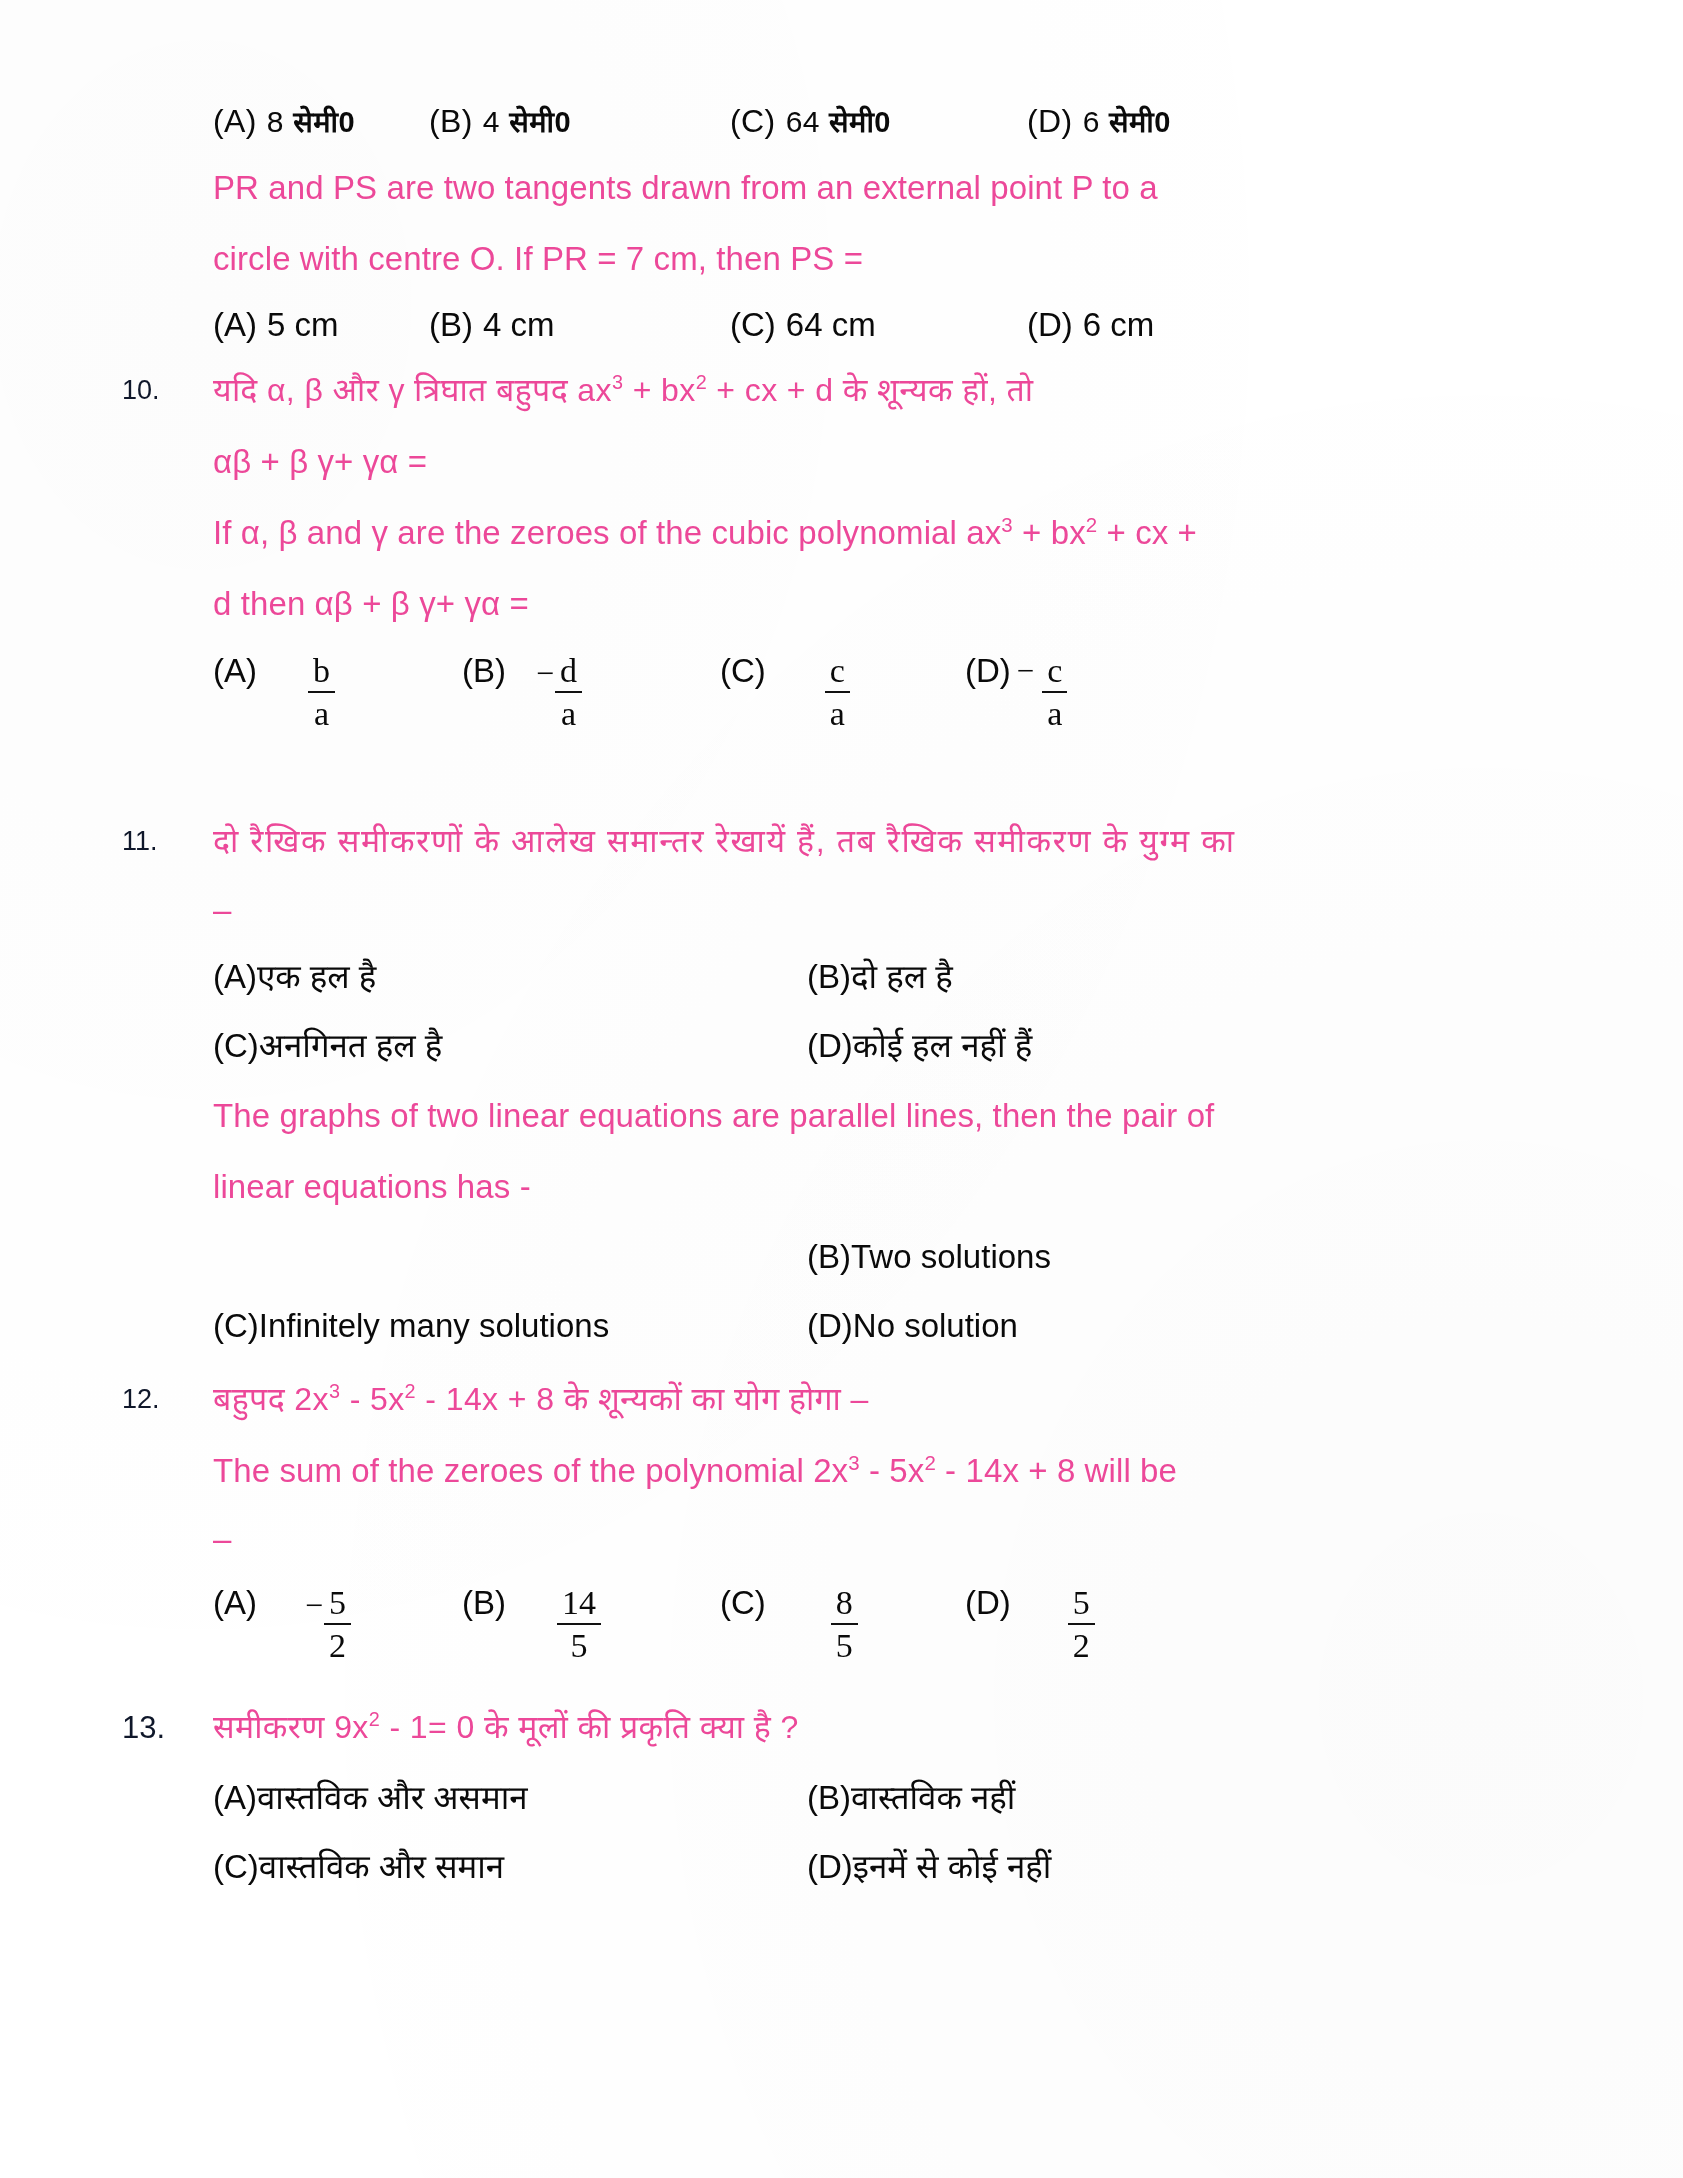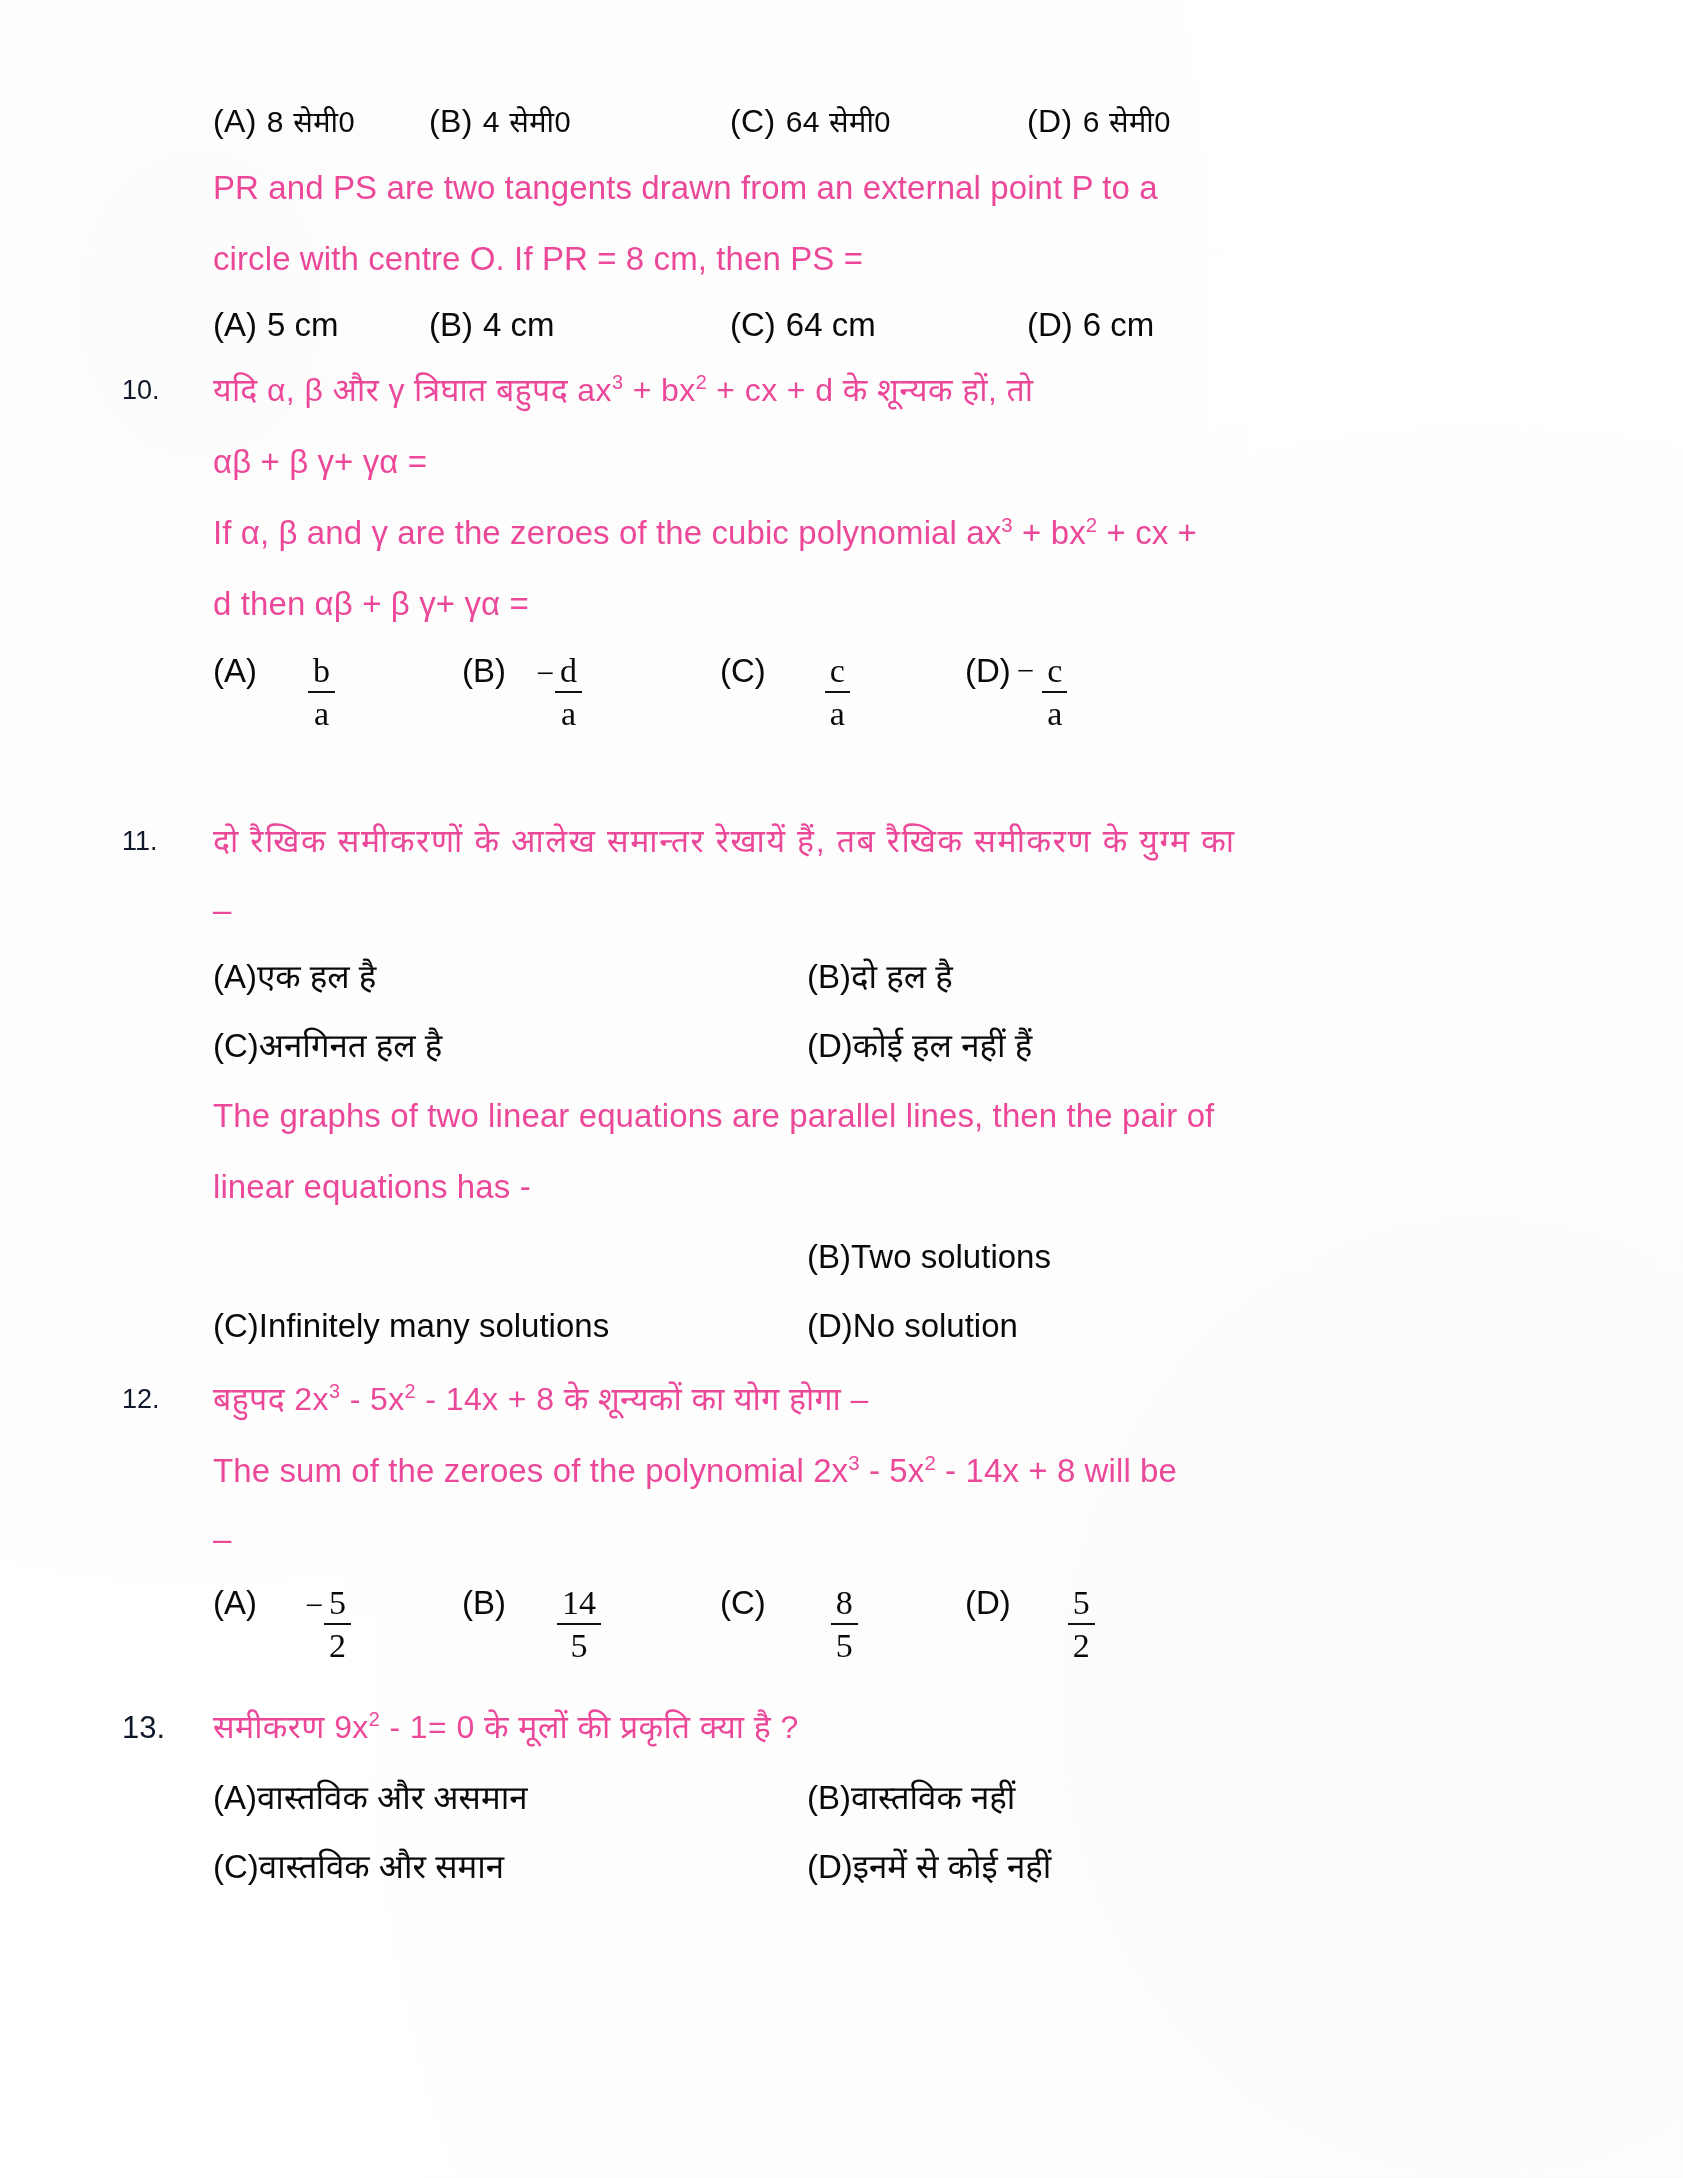--- a/index.html
+++ b/index.html
@@ -82,21 +82,21 @@
     position: absolute;
     top: 0;
   }
   .opt .lbl { margin-right: 10px; }
 
   .opts-2col { position: relative; height: 69px; font-size: 33px; line-height: 69px; white-space: nowrap; }
   .opts-2col .opt-a { position: absolute; left: 0; top: 0; }
   .opts-2col .opt-b { position: absolute; left: 594px; top: 0; }
 
   
-  .unit-small { font-size: 29px; }
+  .unit-small { font-size: 29px; font-weight: bold; }
   .num-small { font-size: 30px; }
 
   
   sup { font-size: 0.62em; vertical-align: super; line-height: 0; }
 
   
   .fracrow {
     position: relative;
     height: 117px;
     white-space: nowrap;
@@ -164,21 +164,21 @@
       </div>
       <div class="opt" style="left:517px;">
         <span class="lbl">(C)</span><span class="num-small">64</span> <span class="unit-small">सेमी0</span>
       </div>
       <div class="opt" style="left:814px;">
         <span class="lbl">(D)</span><span class="num-small">6</span> <span class="unit-small">सेमी0</span>
       </div>
     </div>
 
     <div class="line eng">PR and PS are two tangents drawn from an external point P to a</div>
-    <div class="line eng">circle with centre O. If PR = 8 cm, then PS =</div>
+    <div class="line eng">circle with centre O. If PR = 7 cm, then PS =</div>
 
     <div class="opts">
       <div class="opt" style="left:0px;">
         <span class="lbl">(A)</span><span>5 cm</span>
       </div>
       <div class="opt" style="left:216px;">
         <span class="lbl">(B)</span><span>4 cm</span>
       </div>
       <div class="opt" style="left:517px;">
         <span class="lbl">(C)</span><span>64 cm</span>

